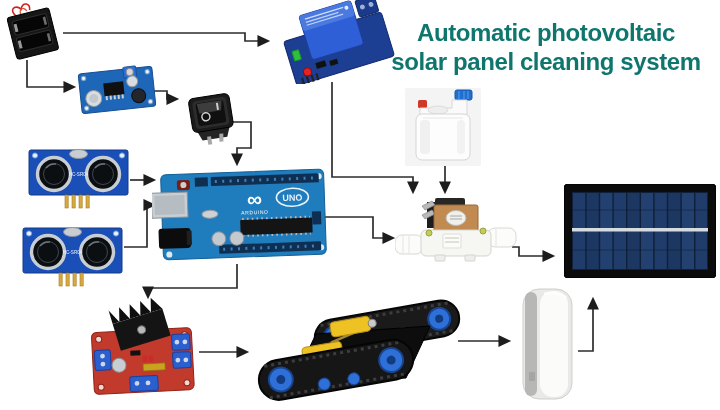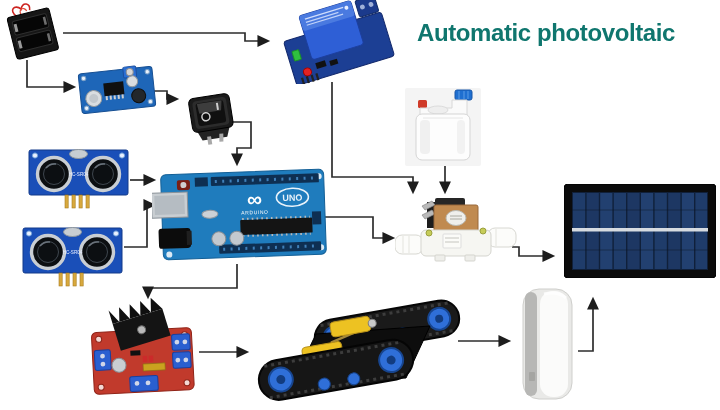--- a/index.html
+++ b/index.html
@@ -40,20 +40,21 @@
       <polyline points="237,264 237,288 148,288 148,297" marker-end="url(#ah)"></polyline>
       <polyline points="199,352 247,352" marker-end="url(#ah)"></polyline>
       <polyline points="458,341 509,341" marker-end="url(#ah)"></polyline>
       <polyline points="578,351 593,351 593,299" marker-end="url(#ah)"></polyline>
       <polyline points="512,247 519,247 519,256 553,256" marker-end="url(#ah)"></polyline>
     </g>
   </svg>
 
   <div class="title">
     <div>Automatic photovoltaic</div>
+    <div>solar panel cleaning system</div>
   </div>
 
   <div class="comp" style="left:2px;top:0px;">
     <svg width="62" height="62" viewBox="0 0 62 62">
       <g transform="rotate(-14 31 32)">
         <path d="M19,13 c-7,-8 1,-13 6,-6 c3,-7 11,-4 8,3" fill="none" stroke="#cc2420" stroke-width="1.6"></path>
         <path d="M24,13 c-3,-6 4,-9 6,-3" fill="none" stroke="#e04a3a" stroke-width="1.2"></path>
         <rect x="9" y="12" width="43" height="43" rx="3" fill="#161616" stroke="#000"></rect>
         <rect x="13" y="17" width="35" height="14" rx="2" fill="#060606" stroke="#2e2e2e"></rect>
         <rect x="13" y="34" width="35" height="14" rx="2" fill="#060606" stroke="#2e2e2e"></rect>

